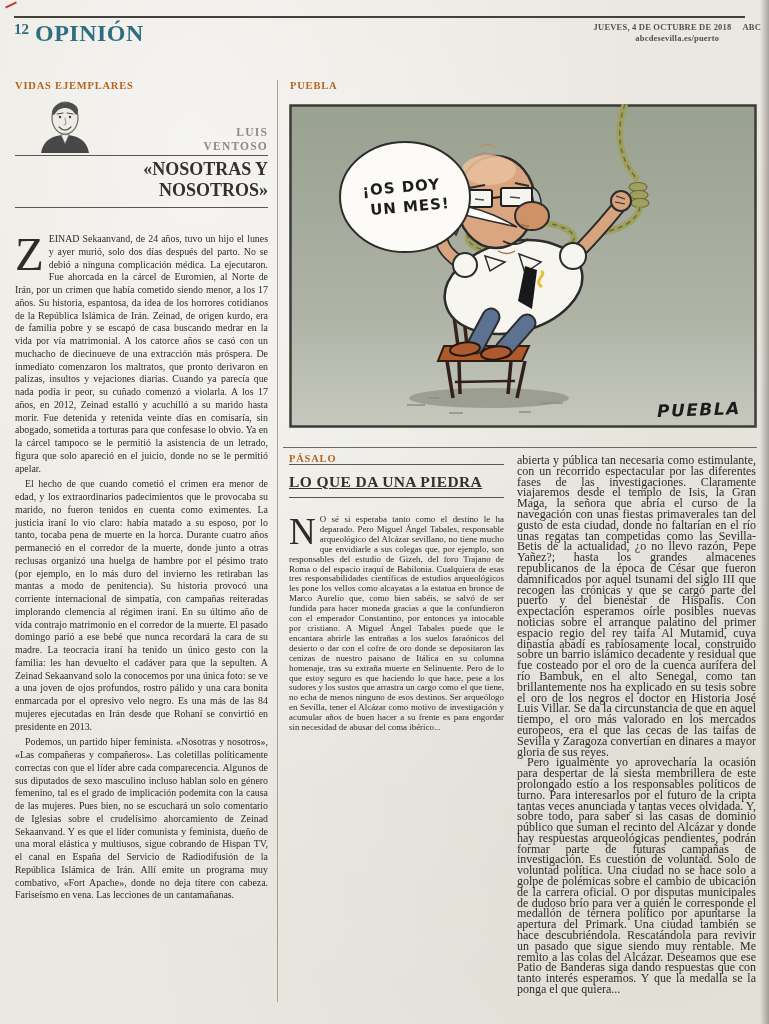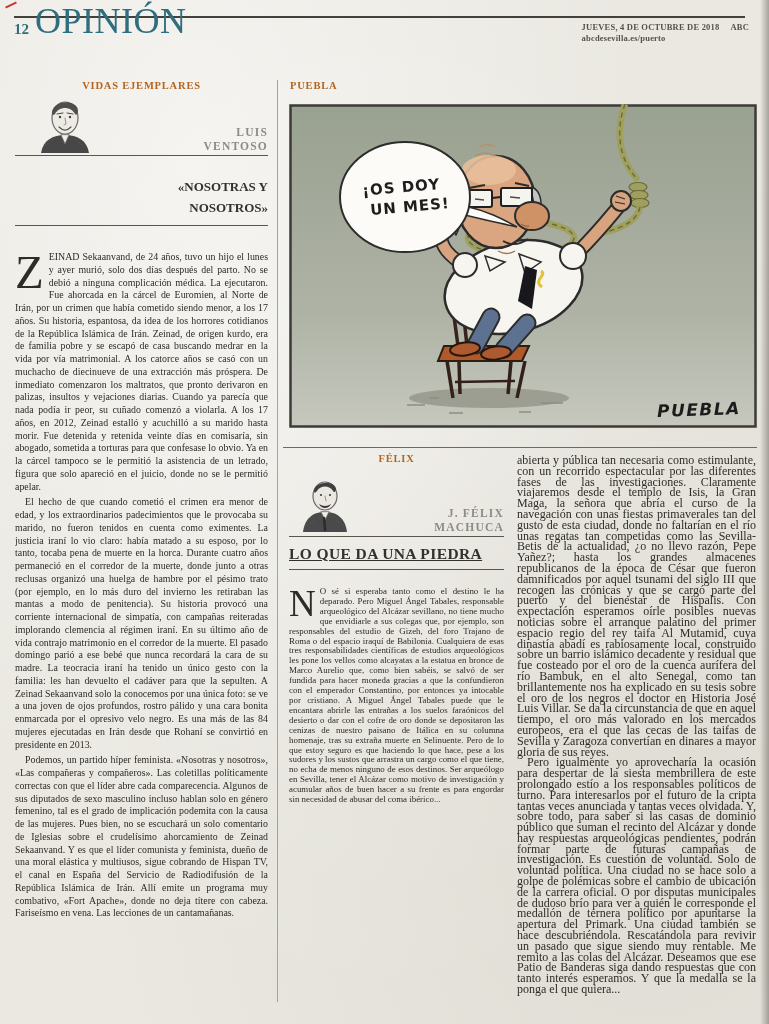--- a/index.html
+++ b/index.html
@@ -9,38 +9,38 @@
                      radial-gradient(ellipse at 85% 80%, rgba(125,115,95,.10), rgba(0,0,0,0) 60%),
                      radial-gradient(ellipse at 50% 50%, rgba(255,255,255,.25), rgba(0,0,0,0) 70%);
     font-family:"Liberation Serif","DejaVu Serif",serif;color:#2e2b28;}
   .scan-edge{position:absolute;right:0;top:0;width:9px;height:100%;
     background:linear-gradient(to right, rgba(0,0,0,0), rgba(55,50,44,.38));}
   .red-mark{position:absolute;left:5px;top:4px;width:12px;height:2px;background:#c2392b;transform:rotate(-25deg);}
 
   
   .top-rule{position:absolute;left:14px;top:16px;width:731px;height:2px;background:#45413a;}
   .page-num{position:absolute;left:14px;top:21px;font-size:15px;font-weight:bold;color:#2f6e7e;}
-  .section-title{position:absolute;left:35px;top:3px;font-size:36px;font-weight:normal;color:#2f6e7e;letter-spacing:.5px;line-height:36px;}
-  .meta{position:absolute;right:20px;top:22px;text-align:left;font-size:8.5px;font-weight:bold;color:#57504a;line-height:10.5px;letter-spacing:.2px;}
+  .section-title{position:absolute;left:35px;top:15px;font-size:24px;font-weight:bold;color:#2f6e7e;letter-spacing:.5px;line-height:36px;}
+  .meta{position:absolute;right:8px;top:22px;text-align:center;font-size:8.5px;font-weight:bold;color:#57504a;line-height:10.5px;letter-spacing:.2px;}
   .meta .brand{margin-left:11px;}
 
   
-  .kicker{color:#b4641e;font-weight:bold;font-size:10.5px;letter-spacing:.8px;text-align:center;}
+  .kicker{color:#b4641e;font-weight:bold;font-size:10.5px;letter-spacing:.8px;text-align:left;}
   .rule{height:1px;background:#5a554d;}
   .author{text-align:right;color:#8d8b86;font-size:11.5px;line-height:13.5px;letter-spacing:1.2px;white-space:pre-line;font-weight:bold;}
   p{margin:0;}
   .indent{text-indent:10px;}
   .jbody{text-align:justify;}
 
   
   .left-col{position:absolute;left:15px;top:80px;width:253px;height:924px;}
   .byline-row{position:relative;height:62px;margin-top:2px;}
   .byline-row .portrait{position:absolute;left:16px;top:0;}
   .byline-row .author{position:absolute;right:0;bottom:2px;}
-  .left-headline{font-size:13px;line-height:20.5px;font-weight:bold;text-align:right;white-space:pre-line;color:#34312c;margin:21px 0 7px;}
+  .left-headline{font-size:18px;line-height:20.5px;font-weight:bold;text-align:right;white-space:pre-line;color:#34312c;margin:3px 0 7px;}
   .left-subtitle{font-size:13.5px;line-height:16px;font-weight:bold;text-align:right;white-space:pre-line;color:#34312c;margin-top:11px;}
   .left-body{margin-top:25px;font-size:9.9px;line-height:12.75px;height:720px;overflow:hidden;}
   .left-body p + p{margin-top:3px;}
   .dropcap{float:left;font-size:47px;line-height:37px;padding:3px 5px 0 0;color:#2e2b28;}
   .dropcap.small{font-size:37px;line-height:30px;padding:2px 4px 0 0;}
 
   
   .v-divider{position:absolute;left:277px;top:80px;width:1px;height:922px;background:#a8a299;}
   .mid-rule{position:absolute;left:283px;top:447px;width:474px;height:1px;background:#6f6a61;}
 
@@ -198,39 +198,21 @@
         </g>
       </g>
 
       <text x="452" y="310" text-anchor="end" font-family="DejaVu Sans, sans-serif" font-size="17" font-style="italic" font-weight="bold" fill="#1c1c1c" letter-spacing="1.5" transform="rotate(-2 452 310)">PUEBLA</text>
     </svg>
   </div>
 
   <div class="mid-rule"></div>
 
   <section class="bottom-left">
-    <div class="kicker">FÉLIX</div>
-    <div class="byline-row">
-      <svg class="portrait" width="56" height="58" viewBox="0 0 56 58">
-        <g stroke-linecap="round">
-          <path d="M6,58 C8,43 17,38 28,38 C39,38 48,43 50,58 Z" fill="#4a4a4a"></path>
-          <path d="M24,38 L28,46 L32,38 Z" fill="#efeee7" stroke="#666" stroke-width="0.8"></path>
-          <path d="M27,44 l1,12" stroke="#2c2c2c" stroke-width="2.5"></path>
-          <ellipse cx="28" cy="22" rx="12" ry="14" fill="#eae8e0" stroke="#6a6a6a" stroke-width="1.2"></ellipse>
-          <path d="M17,17 C18,7 38,6 39,15 C39,18 37,19 36,17 C33,11 23,11 20,17 C18,19 17,19 17,17 Z" fill="#3f3f3f"></path>
-          <circle cx="24" cy="21" r="1.1" fill="#3d3d3d"></circle>
-          <circle cx="33" cy="21" r="1.1" fill="#3d3d3d"></circle>
-          <path d="M28,22 l1,5" stroke="#8a8a8a" stroke-width="0.9" fill="none"></path>
-          <path d="M22,30 q6,4 12,0 q-2,4 -6,4 q-4,0 -6,-4 Z" fill="#3a3a3a"></path>
-          <path d="M10,52 l8,-6 M46,52 l-8,-6" stroke="#5c5c5c" stroke-width="0.6" opacity="0.7"></path>
-        </g>
-      </svg>
-      <div class="author">J. FÉLIX
-MACHUCA</div>
-    </div>
+    <div class="kicker">PÁSALO</div>
     <div class="rule"></div>
     <h2 class="bl-headline">LO QUE DA UNA PIEDRA</h2>
     <div class="rule"></div>
     <div class="bl-body jbody">
       <p><span class="dropcap small">N</span><span>O sé si esperaba tanto como el destino le ha deparado. Pero Miguel Ángel Tabales, responsable arqueológico del Alcázar sevillano, no tiene mucho que envidiarle a sus colegas que, por ejemplo, son responsables del estudio de Gizeh, del foro Trajano de Roma o del espacio iraquí de Babilonia. Cualquiera de esas tres responsabilidades científicas de estudios arqueológicos les pone los vellos como alcayatas a la estatua en bronce de Marco Aurelio que, como bien sabéis, se salvó de ser fundida para hacer moneda gracias a que la confundieron con el emperador Constantino, por entonces ya intocable por cristiano. A Miguel Ángel Tabales puede que le encantara abrirle las entrañas a los suelos faraónicos del desierto o dar con el cofre de oro donde se depositaron las cenizas de nuestro paisano de Itálica en su columna homenaje, tras su extraña muerte en Selinuente. Pero de lo que estoy seguro es que haciendo lo que hace, pese a los sudores y los sustos que arrastra un cargo como el que tiene, no echa de menos ninguno de esos destinos. Ser arqueólogo en Sevilla, tener el Alcázar como motivo de investigación y acumular años de buen hacer a su frente es para engordar sin necesidad de abusar del coma ibérico...</span></p>
     </div>
   </section>
 
   <section class="bottom-right jbody">
     <p>abierta y pública tan necesaria como estimulante, con un recorrido espectacular por las diferentes fases de las investigaciones. Claramente viajaremos desde el templo de Isis, la Gran Maga, la señora que abría el curso de la navegación con unas fiestas primaverales tan del gusto de esta ciudad, donde no faltarían en el río unas regatas tan competidas como las Sevilla-Betis de la actualidad, ¿o no llevo razón, Pepe Yañez?; hasta los grandes almacenes republicanos de la época de César que fueron damnificados por aquel tsunami del siglo III que recogen las crónicas y que se cargó parte del puerto y del bienestar de Hispalis. Con expectación esperamos oírle posibles nuevas noticias sobre el arranque palatino del primer espacio regio del rey taifa Al Mutamid, cuya dinastía abadí es rabiosamente local, construido sobre un barrio islámico decadente y residual que fue costeado por el oro de la cuenca aurífera del río Bambuk, en el alto Senegal, como tan brillantemente nos ha explicado en su tesis sobre el oro de los negros el doctor en Historia José Luis Villar. Se da la circunstancia de que en aquel tiempo, el oro más valorado en los mercados europeos, era el que las cecas de las taifas de Sevilla y Zaragoza convertían en dinares a mayor gloria de sus reyes.</p>

